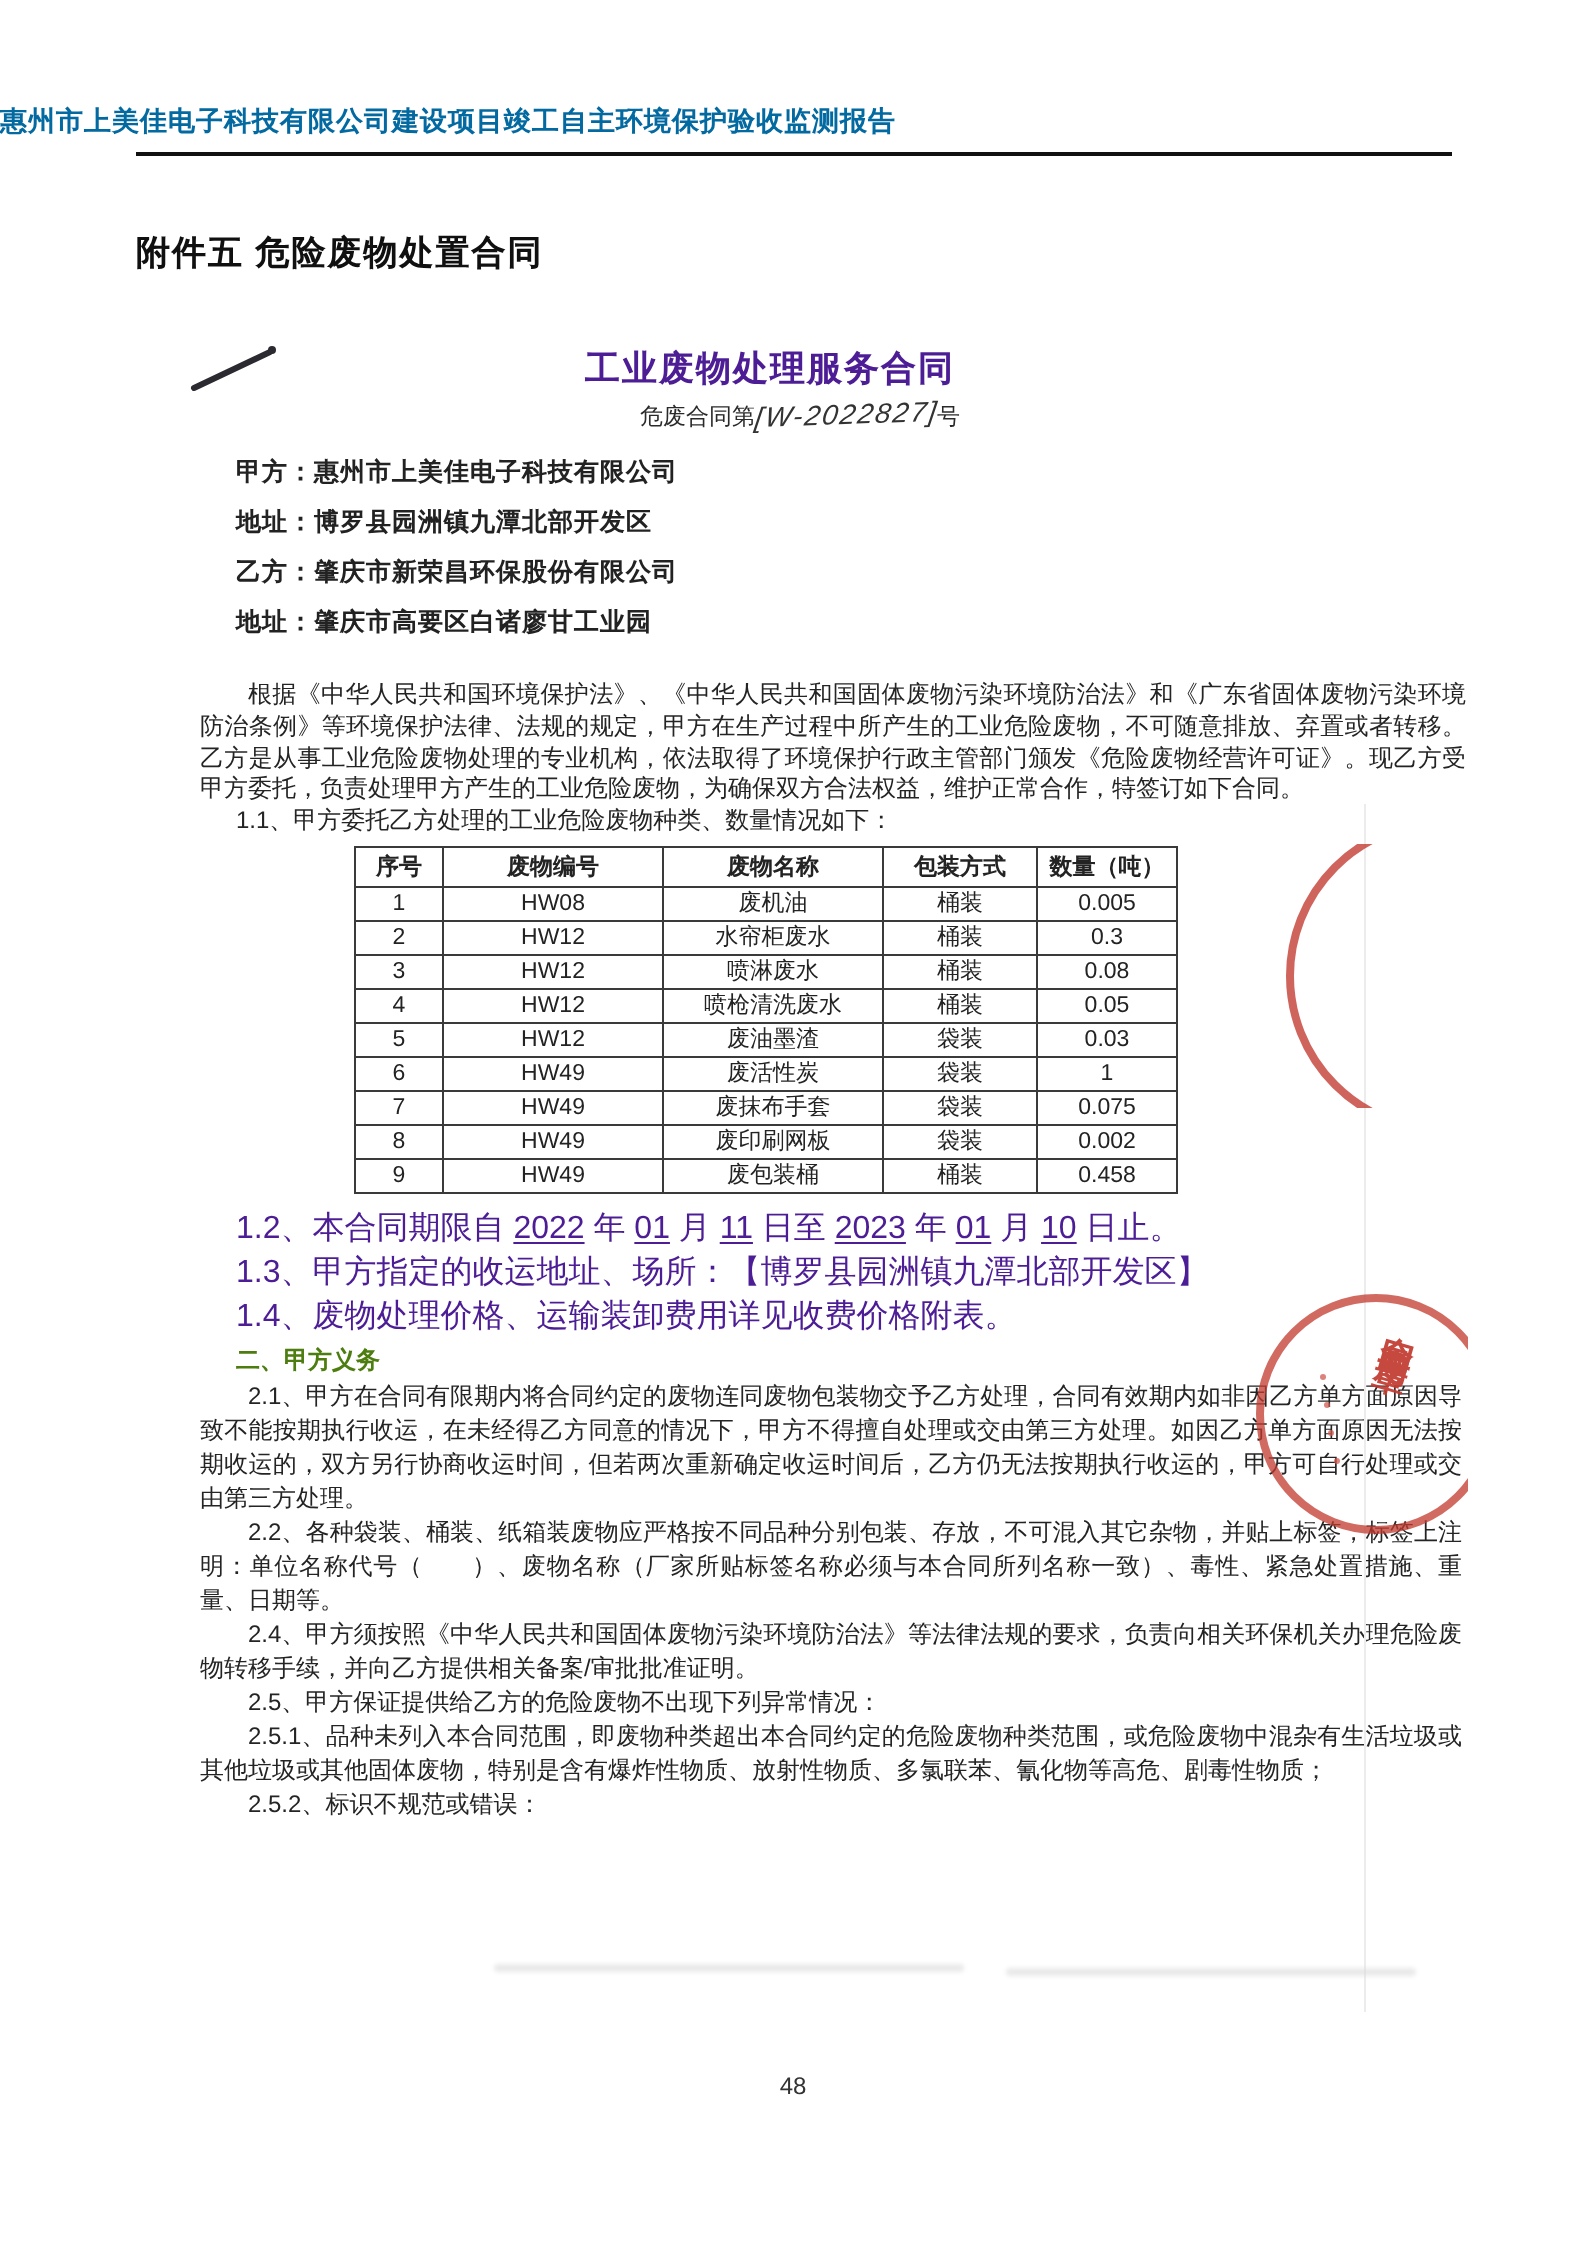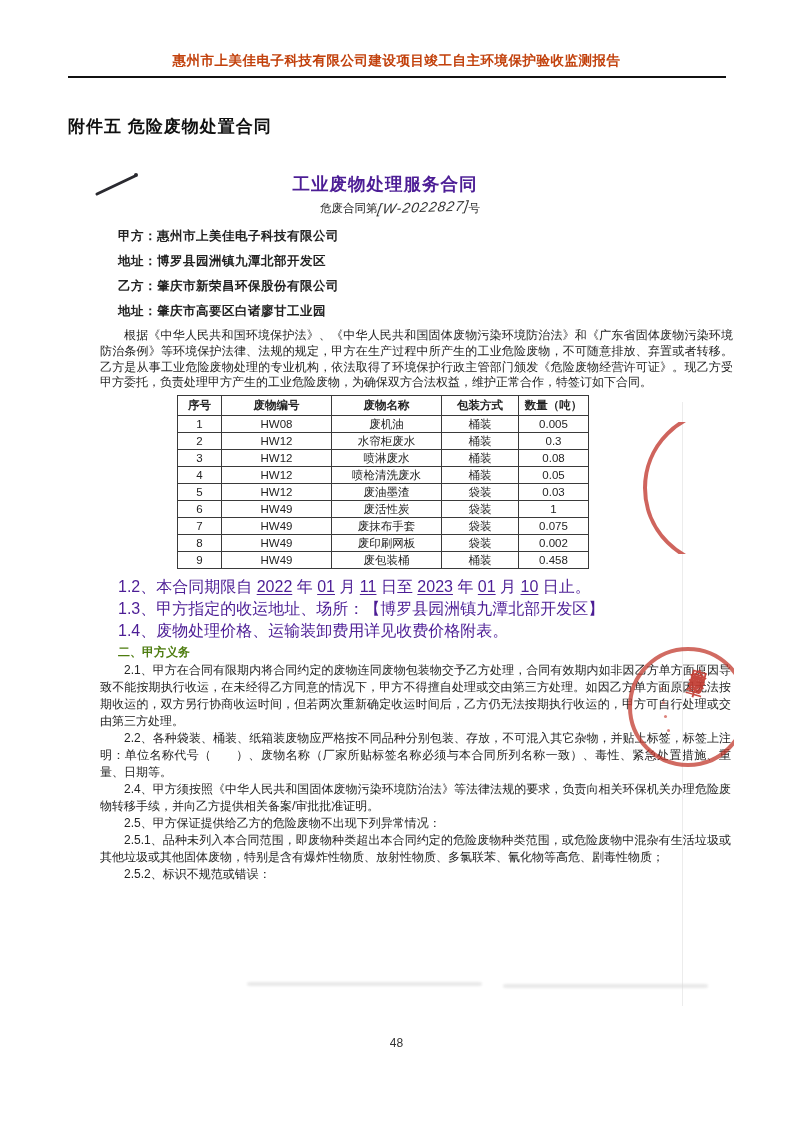--- a/index.html
+++ b/index.html
@@ -4,21 +4,21 @@
 <style>
   * { margin:0; padding:0; box-sizing:border-box; }
   html,body { background:#ffffff; }
   body {
     width:793px; height:1122px; position:relative;
     font-family:"Liberation Sans","DejaVu Sans",sans-serif;
     color:#1c1c1c; overflow:hidden;
   }
   .report-header {
     position:absolute; top:52px; left:0; width:100%;
-    text-align:center; font-size:13.5px; font-weight:bold; color:#c2410c;
+    font-size:13.5px; font-weight:bold; color:#0369a1;
     letter-spacing:0.5px;
   }
   .header-rule {
     position:absolute; top:76px; left:68px; width:658px; height:2px;
     background:#111;
   }
   .attachment-title {
     position:absolute; top:115px; left:68px;
     font-size:17px; font-weight:bold; color:#101010; letter-spacing:1px;
   }
@@ -37,21 +37,21 @@
     font-size:11.5px; color:#2a2a2a;
   }
   .doc-number .handwritten {
     font-size:14px; font-style:italic; letter-spacing:1px;
     display:inline-block; transform:skewX(-10deg) rotate(-2deg);
     color:#333;
   }
   .parties { margin-top:8px; padding-left:33px; }
   .party-row { font-size:12.5px; font-weight:bold; line-height:25px; color:#222; letter-spacing:0.5px; }
   .preamble {
-    margin-top:4px; padding-left:15px; padding-right:12px;
+    margin-top:16px; padding-left:15px; padding-right:12px;
     font-size:12px; line-height:15.8px; text-indent:2em;
     text-align:justify; color:#242424;
   }
   .sec1-heading {
     padding-left:33px; font-size:12px; font-weight:bold; line-height:15.5px;
     margin-top:1px; color:#1d1d1d;
   }
   .clause-11 { padding-left:33px; font-size:12px; line-height:15.5px; color:#242424; }
   table.waste {
     border-collapse:collapse; margin-left:92px; margin-top:4px;
@@ -116,20 +116,21 @@
 
   <div class="parties">
     <div class="party-row"><span>甲方：</span><span>惠州市上美佳电子科技有限公司</span></div>
     <div class="party-row"><span>地址：</span><span>博罗县园洲镇九潭北部开发区</span></div>
     <div class="party-row"><span>乙方：</span><span>肇庆市新荣昌环保股份有限公司</span></div>
     <div class="party-row"><span>地址：</span><span>肇庆市高要区白诸廖甘工业园</span></div>
   </div>
 
   <p class="preamble">根据《中华人民共和国环境保护法》、《中华人民共和国固体废物污染环境防治法》和《广东省固体废物污染环境防治条例》等环境保护法律、法规的规定，甲方在生产过程中所产生的工业危险废物，不可随意排放、弃置或者转移。乙方是从事工业危险废物处理的专业机构，依法取得了环境保护行政主管部门颁发《危险废物经营许可证》。现乙方受甲方委托，负责处理甲方产生的工业危险废物，为确保双方合法权益，维护正常合作，特签订如下合同。</p>
 
+  <div class="clause-11">1.1、甲方委托乙方处理的工业危险废物种类、数量情况如下：</div>
 
   <table class="waste">
     <thead>
       <tr>
         <th class="col-seq">序号</th>
         <th class="col-code">废物编号</th>
         <th class="col-name">废物名称</th>
         <th class="col-pack">包装方式</th>
         <th class="col-qty">数量（吨）</th>
       </tr>

